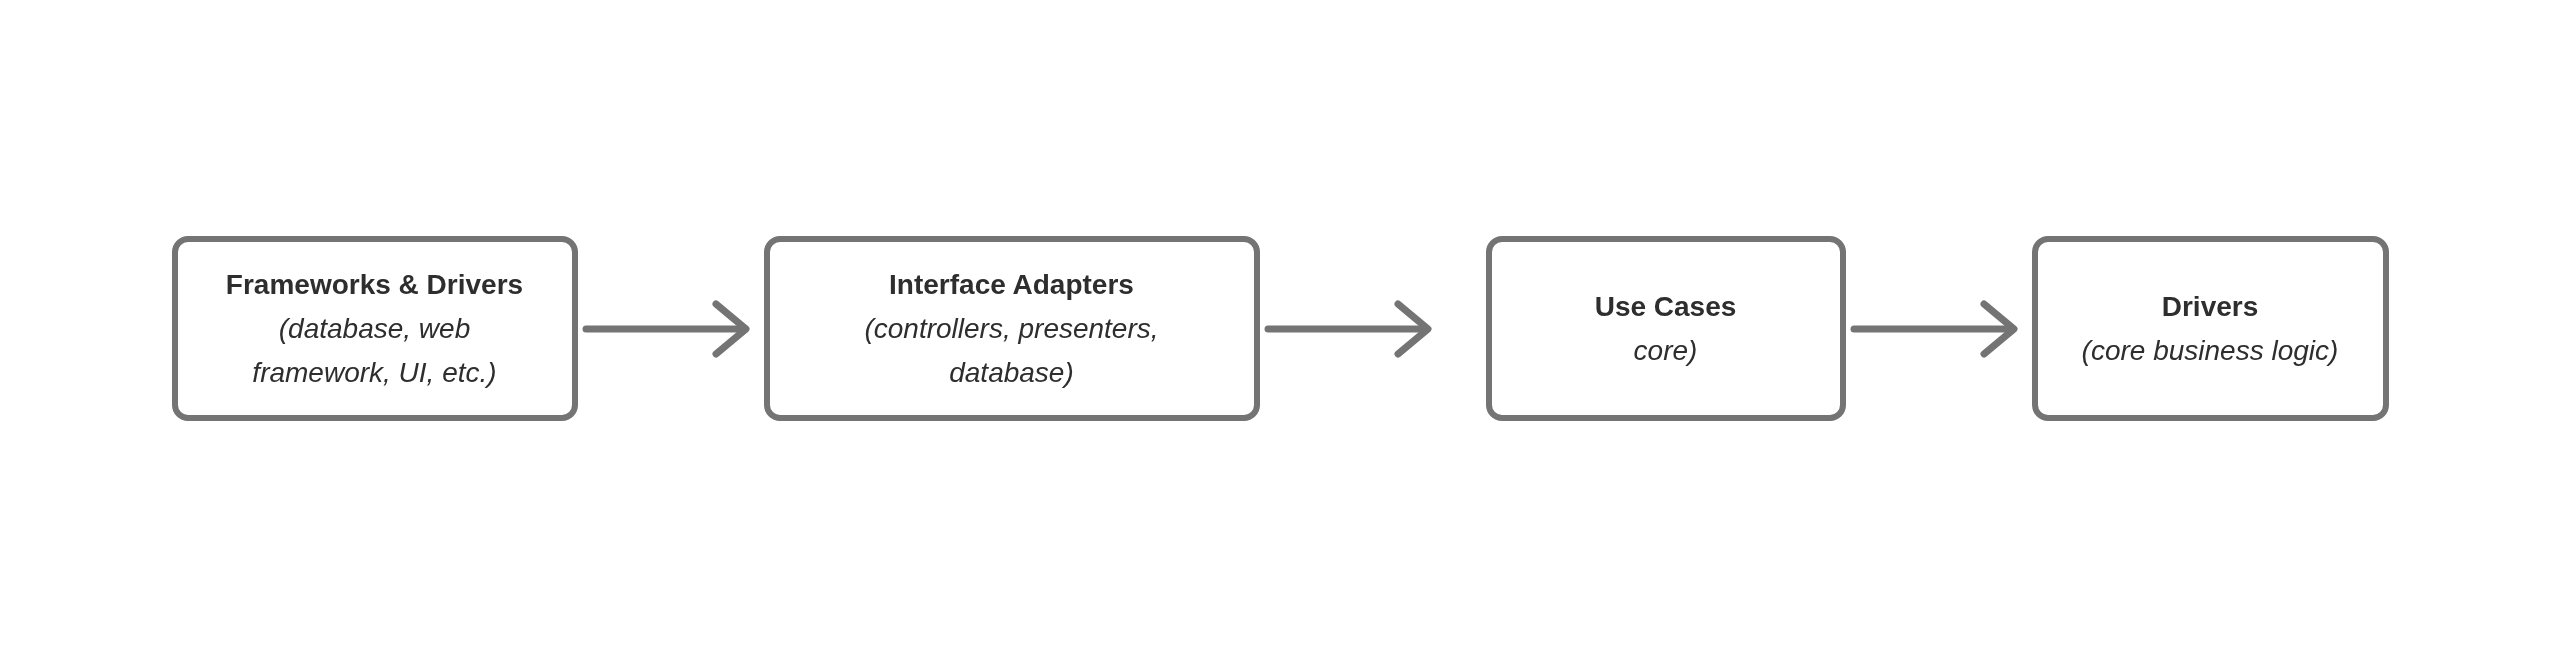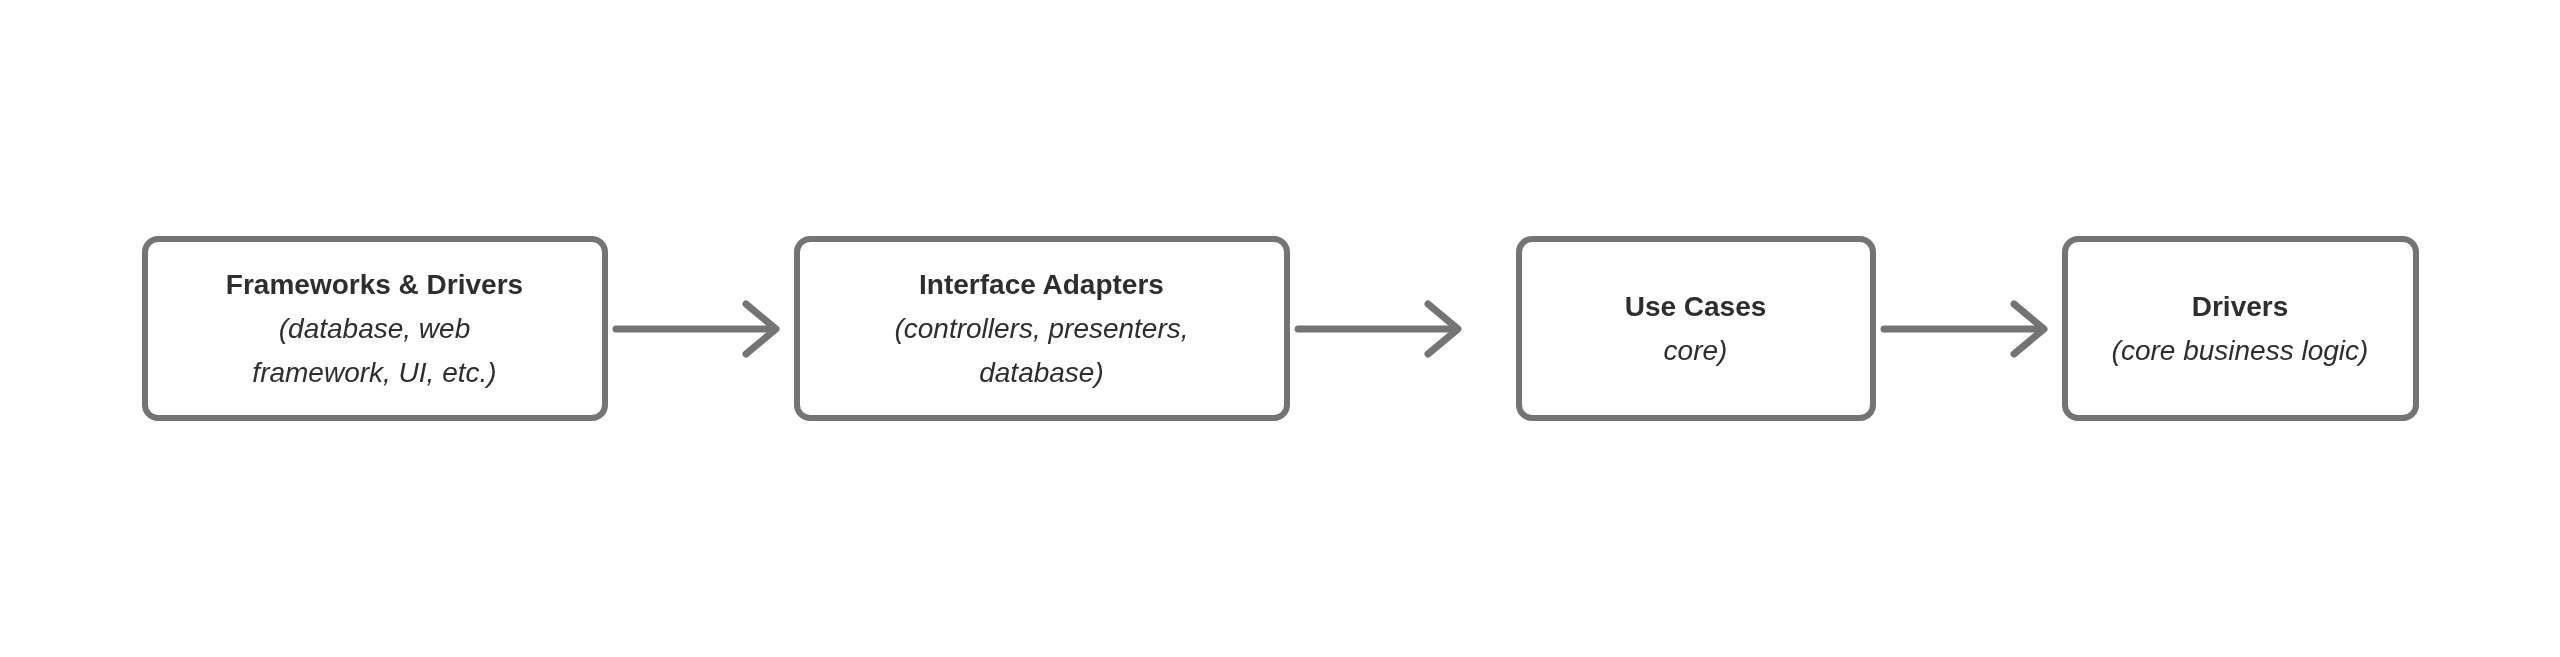--- a/index.html
+++ b/index.html
@@ -24,21 +24,21 @@
     background: #ffffff;
     border: 6px solid #747474;
     border-radius: 16px;
     display: flex;
     flex-direction: column;
     align-items: center;
     justify-content: center;
     flex: 0 0 auto;
     color: #2e2e2e;
   }
-  .flow-box.w1 { width: 466px; }
+  .flow-box.w1 { width: 406px; }
   .flow-box.w2 { width: 496px; }
   .flow-box.w3 { width: 360px; margin-left: 40px; }
   .flow-box.w4 { width: 357px; }
   .box-title {
     font-size: 28px;
     font-weight: bold;
     line-height: 44px;
     white-space: nowrap;
     text-align: center;
   }

